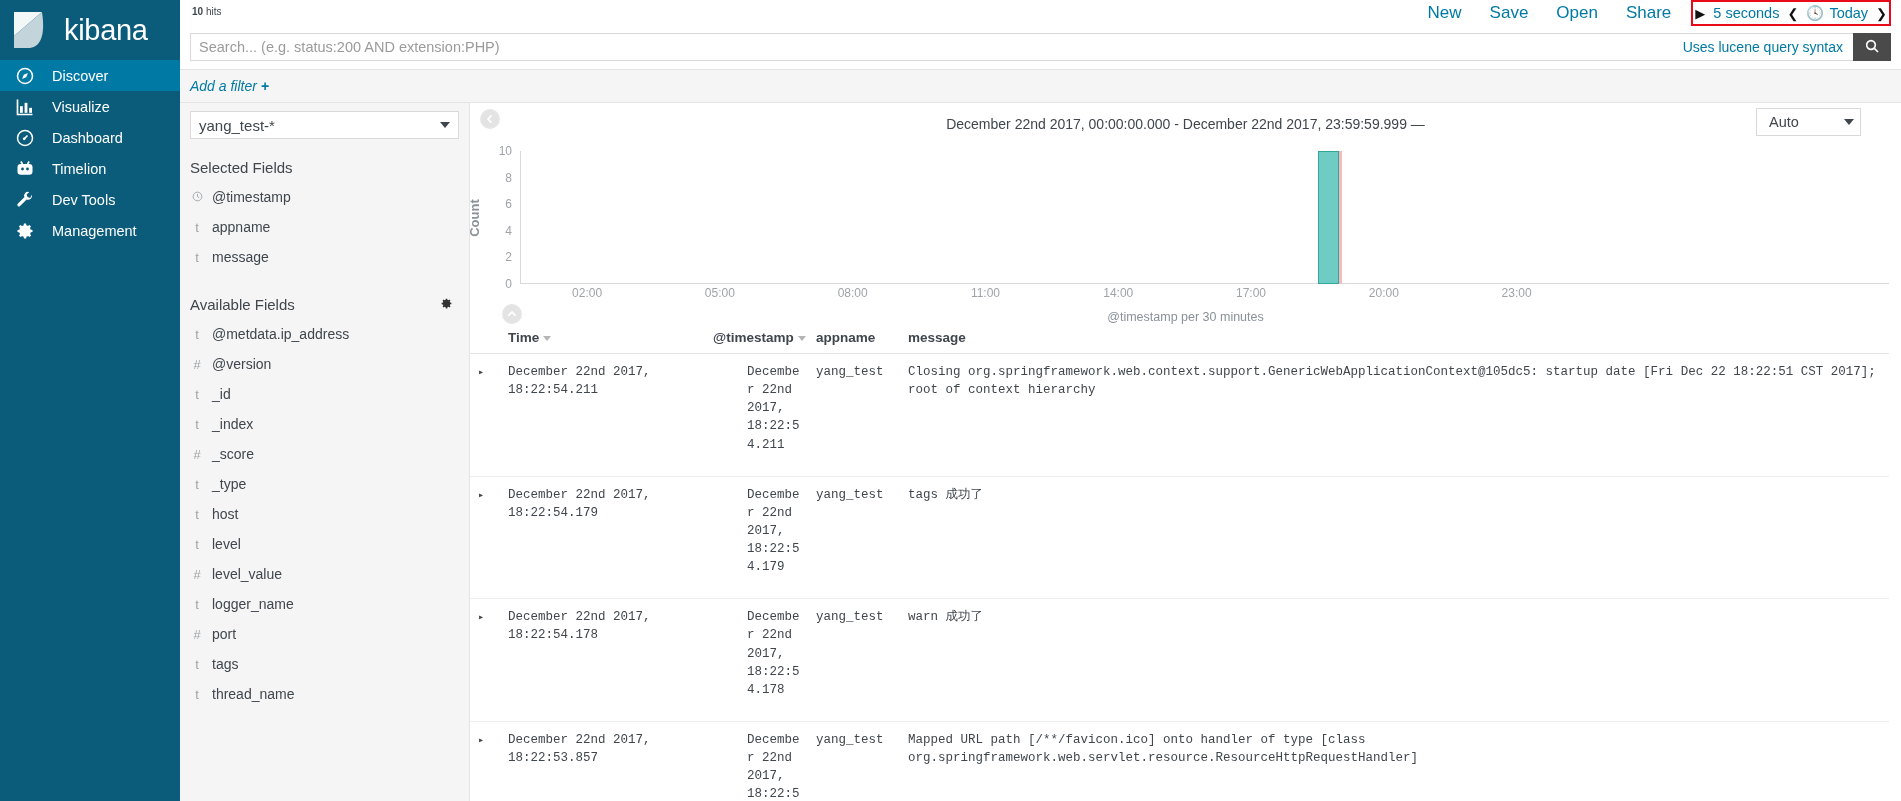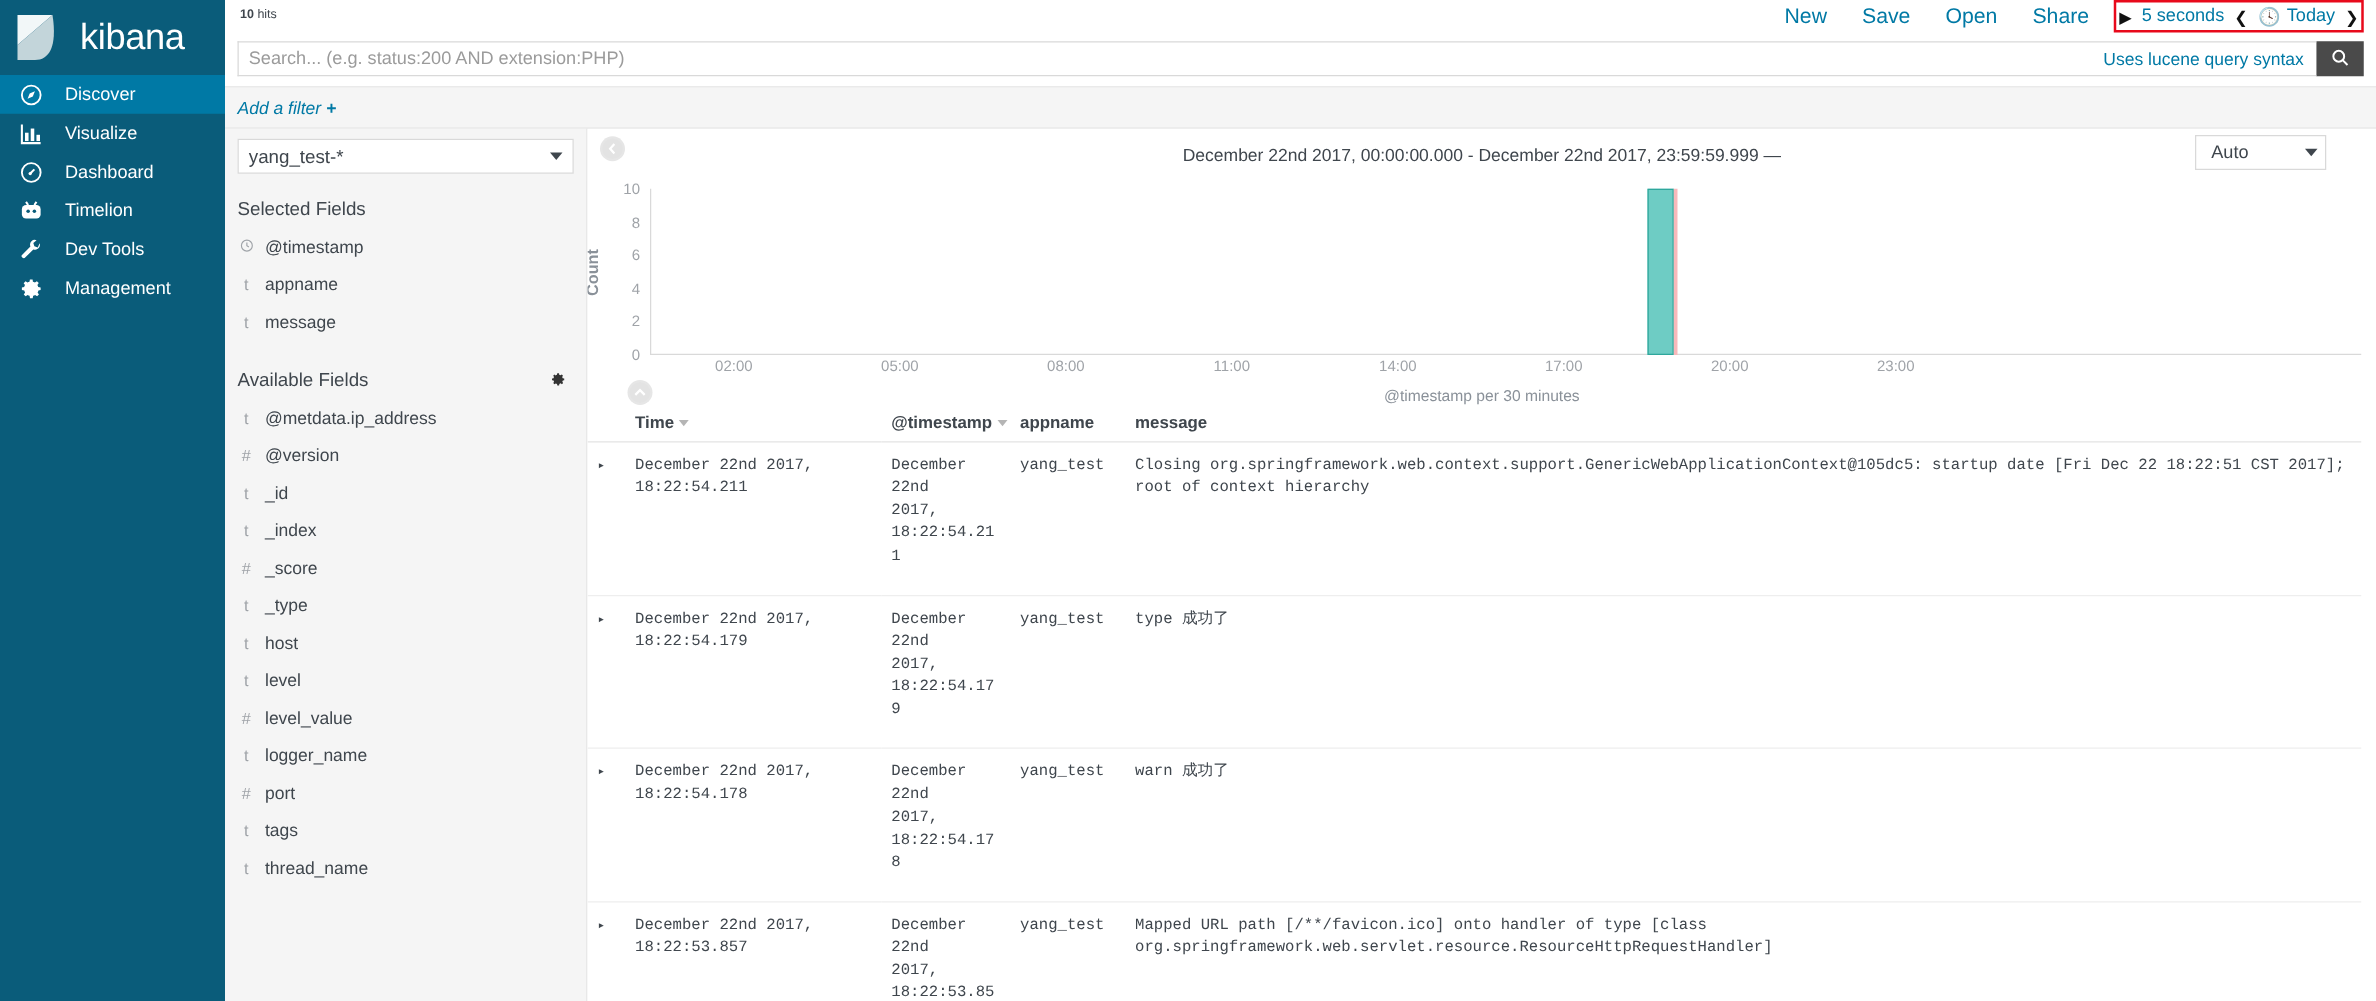--- a/index.html
+++ b/index.html
@@ -220,21 +220,21 @@
   th.c-ts,    td.c-ts    { width: 103px; }
   th.c-app,   td.c-app   { width: 92px; }
   .sortcaret {
     display: inline-block; margin-left: 4px;
     width:0;height:0;border-left:4px solid transparent;border-right:4px solid transparent;border-top:5px solid #b5b5b5;
     vertical-align: middle;
   }
   .expander {
     color: #3f464d; font-size: 10px; cursor: pointer; line-height: 1.6;
   }
-  .ts-lines span { display: block; }
+  .ts-lines span { display: block; margin-left: 34px; }
 </style>
 </head>
 <body>
 
 <div class="app">
 
   <nav class="nav">
     <div class="nav-brand">
       <span class="brand-mark">
         <svg width="38" height="40" viewBox="0 0 38 40">
@@ -544,21 +544,21 @@
                 </tr>
                 <tr>
                   <td class="c-expand"><span class="expander">▸</span></td>
                   <td class="c-time">December 22nd 2017, 18:22:54.179</td>
                   <td class="c-ts ts-lines">
                     <span>December 22nd</span>
                     <span>2017,</span>
                     <span>18:22:54.179</span>
                   </td>
                   <td class="c-app">yang_test</td>
-                  <td>type 成功了</td>
+                  <td>tags 成功了</td>
                 </tr>
                 <tr>
                   <td class="c-expand"><span class="expander">▸</span></td>
                   <td class="c-time">December 22nd 2017, 18:22:54.178</td>
                   <td class="c-ts ts-lines">
                     <span>December 22nd</span>
                     <span>2017,</span>
                     <span>18:22:54.178</span>
                   </td>
                   <td class="c-app">yang_test</td>

